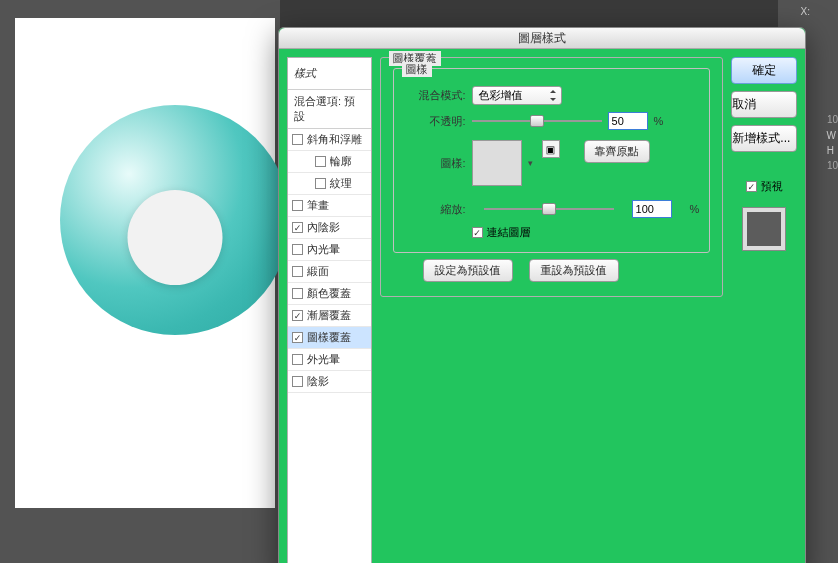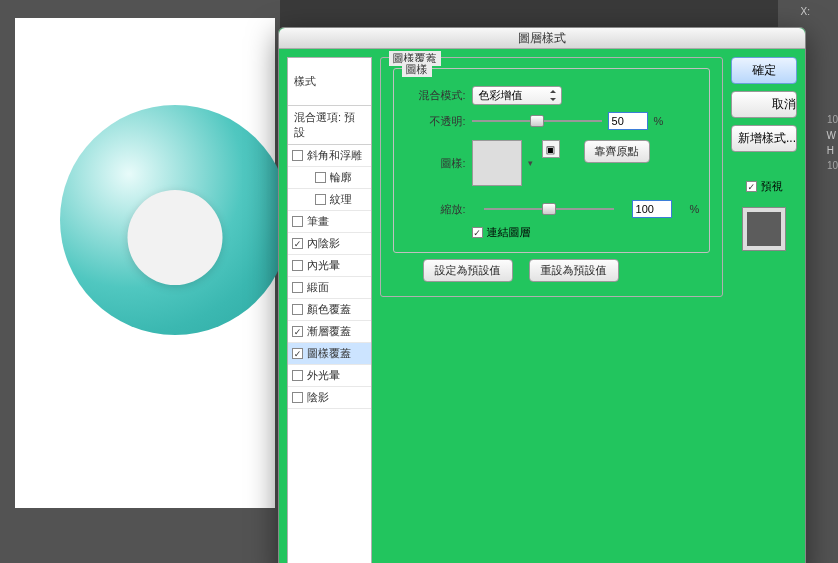--- a/index.html
+++ b/index.html
@@ -15,21 +15,21 @@
 .right-label-w { position: absolute; right: 2px; top: 130px; color: #ccc; font-size: 10px; }
 .right-label-h { position: absolute; right: 4px; top: 145px; color: #ccc; font-size: 10px; }
 .right-num { position: absolute; right: 0; color: #aaa; font-size: 10px; }
 
 .dialog { position: absolute; left: 278px; top: 27px; width: 528px; height: 548px; background: #22c55e; border: 1px solid #888; border-radius: 6px 6px 0 0; box-shadow: 0 8px 30px rgba(0,0,0,0.5); }
 .titlebar { height: 21px; background: linear-gradient(#f8f8f8, #d8d8d8); border-bottom: 1px solid #aaa; border-radius: 6px 6px 0 0; text-align: center; line-height: 21px; font-size: 12px; color: #333; }
 
 .dlg-body { display: flex; padding: 8px; gap: 8px; height: calc(100% - 21px); }
 
 .style-list { width: 100px; background: #fff; border: 1px solid #b0b0b0; }
-.style-header { padding: 16px 6px; border-bottom: 1px solid #d0d0d0; color: #333; }
+.style-header { padding: 8px 6px; border-bottom: 1px solid #d0d0d0; color: #333; font-style: italic; }
 .style-blend { padding: 4px 6px; border-bottom: 1px solid #d0d0d0; color: #333; }
 .style-item { display: flex; align-items: center; padding: 3px 4px; border-bottom: 1px solid #e8e8e8; color: #333; gap: 4px; cursor: default; }
 .style-item.sub { padding-left: 12px; justify-content: center; }
 .style-item.selected { background: #cce4ff; }
 .chk { width: 11px; height: 11px; border: 1px solid #888; background: #fff; display: inline-flex; align-items: center; justify-content: center; font-size: 9px; color: #333; flex-shrink: 0; }
 .chk.on::before { content: "✓"; }
 
 .settings { flex: 1; position: relative; }
 .group { border: 1px solid #b0b0b0; border-radius: 3px; padding: 10px 12px 14px; margin-bottom: 10px; position: relative; }
 .group-title { position: absolute; top: -7px; left: 8px; background: #ececec; padding: 0 4px; font-size: 11px; color: #333; }
@@ -50,21 +50,21 @@
 
 .swatch { width: 50px; height: 46px; border: 1px solid #999; background: #ddd; position: relative; }
 .swatch-arrow { position: absolute; right: -12px; top: 50%; transform: translateY(-50%); font-size: 9px; color: #444; }
 .snap-icon { width: 18px; height: 18px; border: 1px solid #999; background: #f5f5f5; display: inline-flex; align-items: center; justify-content: center; font-size: 10px; }
 
 .btn { background: linear-gradient(#fdfdfd,#e3e3e3); border: 1px solid #999; border-radius: 4px; padding: 3px 10px; font-size: 11px; color: #222; cursor: default; }
 .btn.wide { min-width: 90px; text-align: center; }
 
 .right-col { width: 78px; display: flex; flex-direction: column; gap: 7px; align-items: stretch; }
 .btn-primary { background: linear-gradient(#eaf3ff,#b8d7fb); border: 1px solid #6a9edb; border-radius: 4px; padding: 4px 0; text-align: center; font-size: 12px; }
-.btn-default { background: linear-gradient(#fff,#e6e6e6); border: 1px solid #999; border-radius: 4px; padding: 4px 0; text-align: right; font-size: 12px; }
+.btn-default { background: linear-gradient(#fff,#e6e6e6); border: 1px solid #999; border-radius: 4px; padding: 4px 0; text-align: left; font-size: 12px; }
 .preview-chk { display: flex; align-items: center; gap: 4px; justify-content: center; margin-top: 20px; }
 .preview-swatch { width: 44px; height: 44px; border: 1px solid #888; background: #5c5c5c; margin: 6px auto 0; box-shadow: inset 0 0 0 4px #ddd; }
 
 .link-row { display: flex; align-items: center; gap: 4px; margin-left: 68px; margin-top: 4px; }
 .btn-row { display: flex; gap: 16px; margin-left: 30px; margin-top: 6px; }
 </style>
 </head>
 <body>
 
 <div class="canvas-bg">

